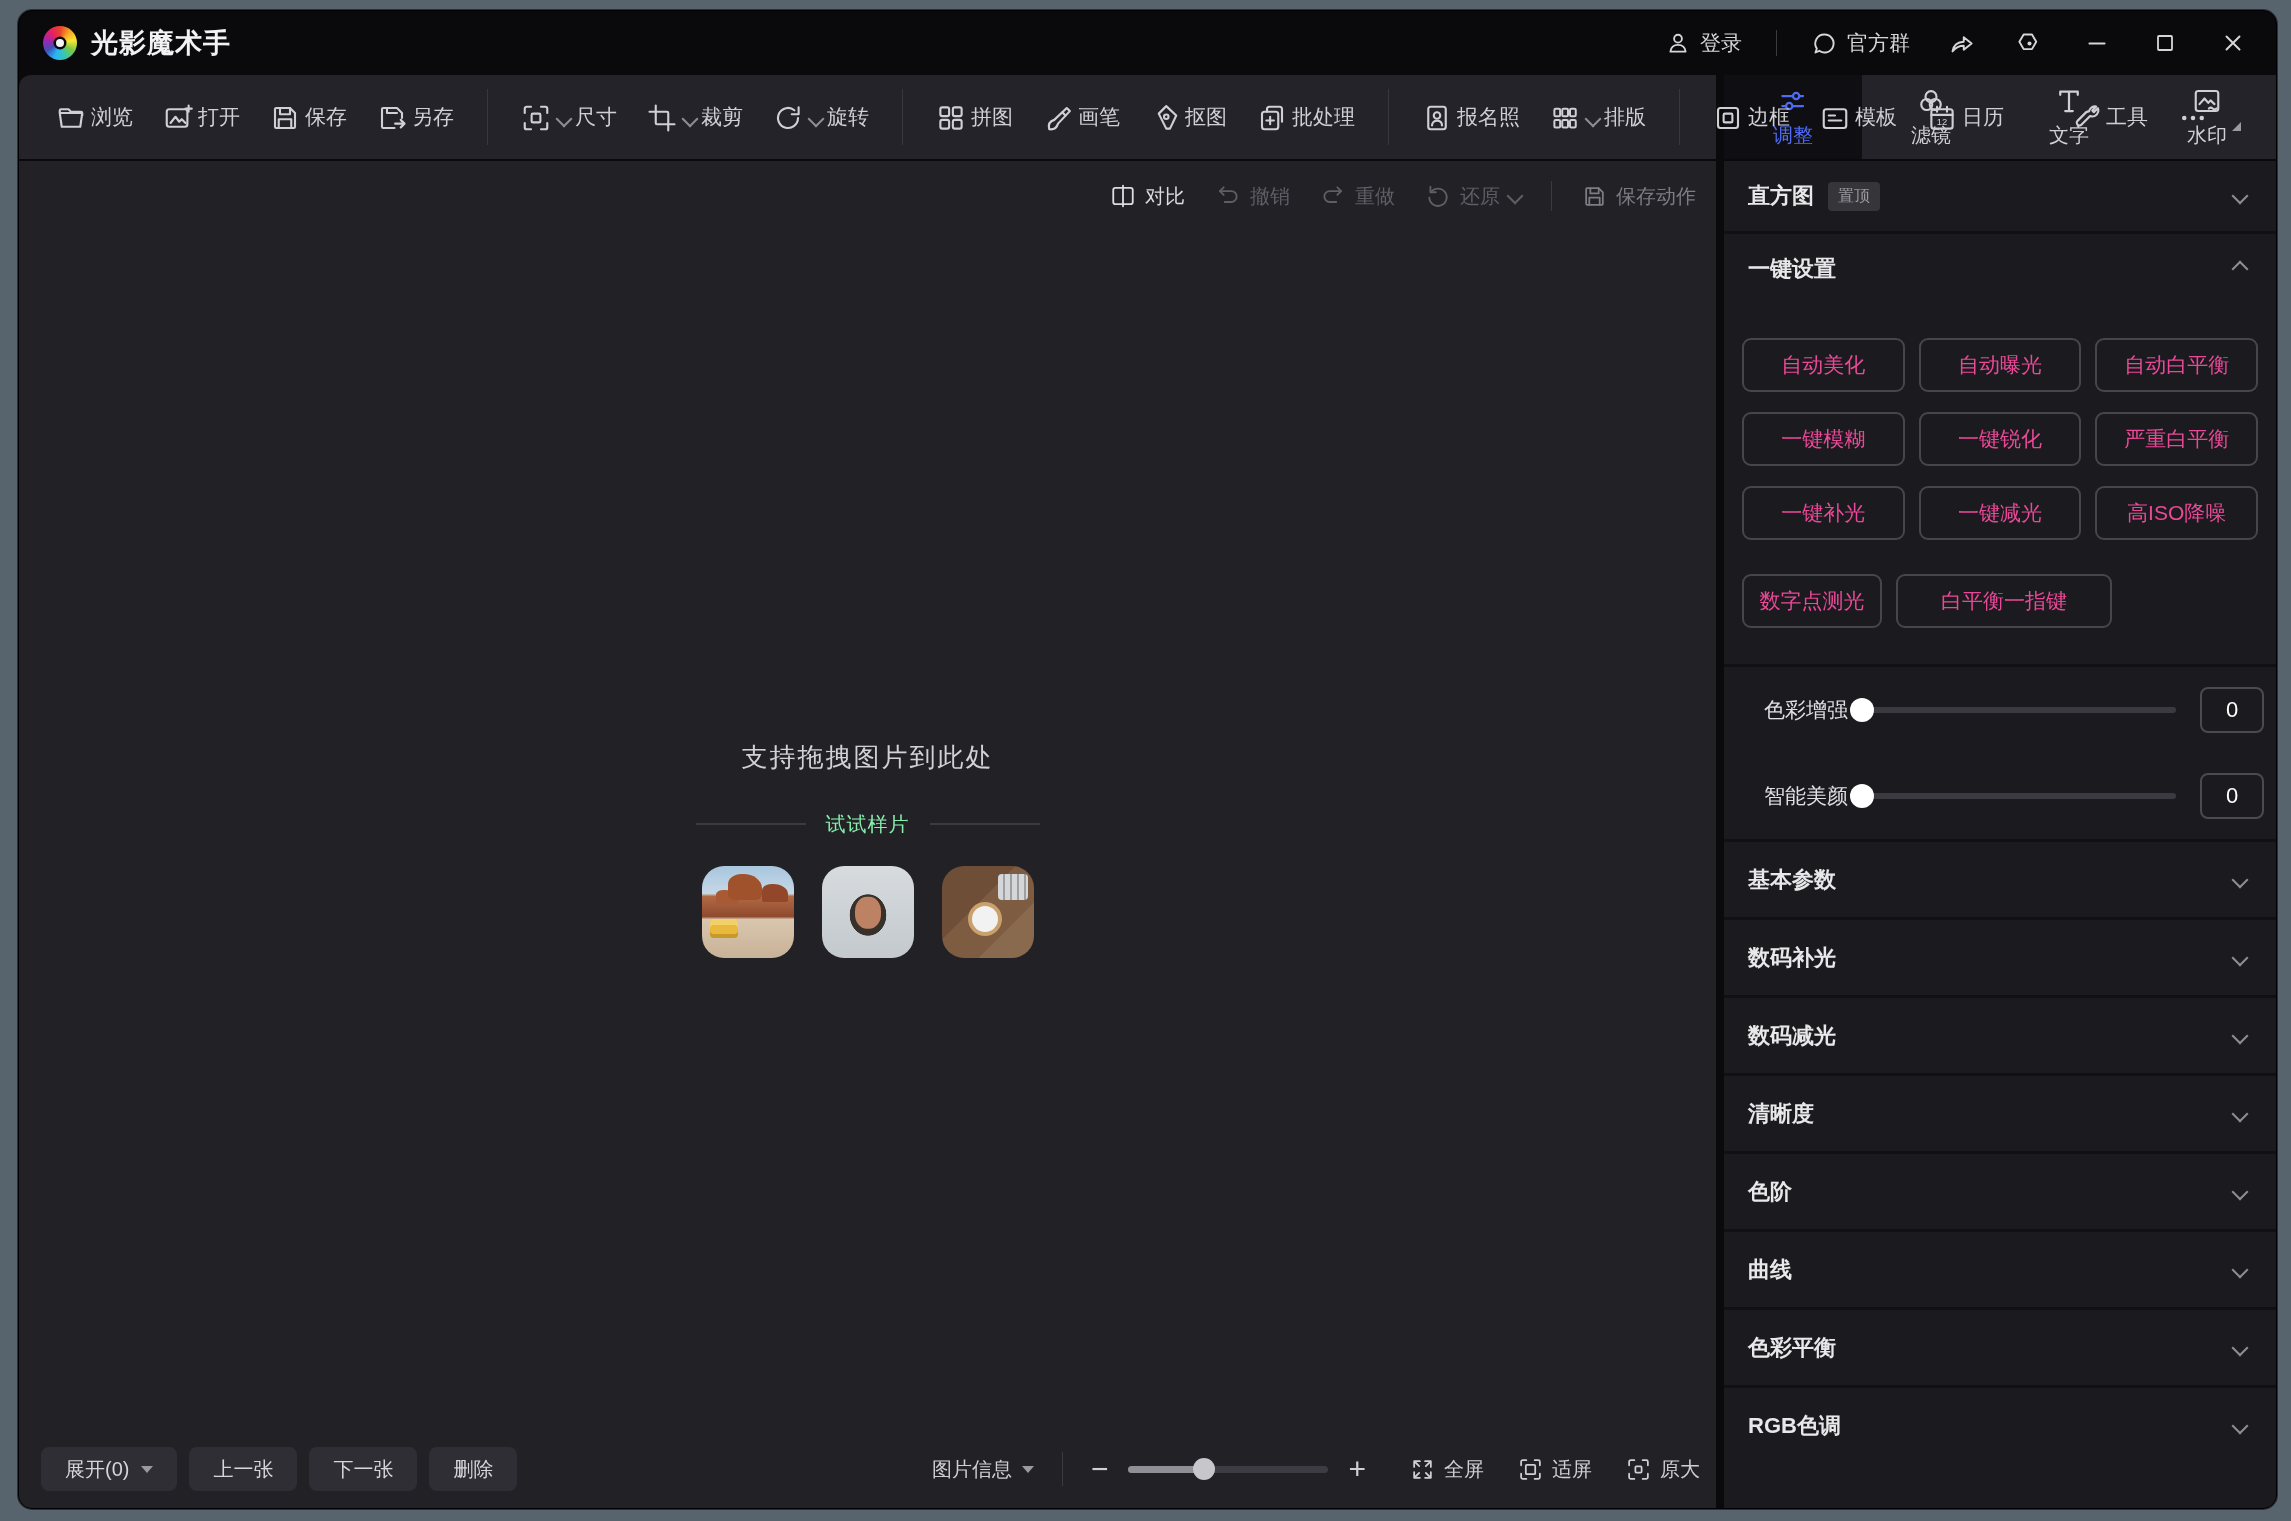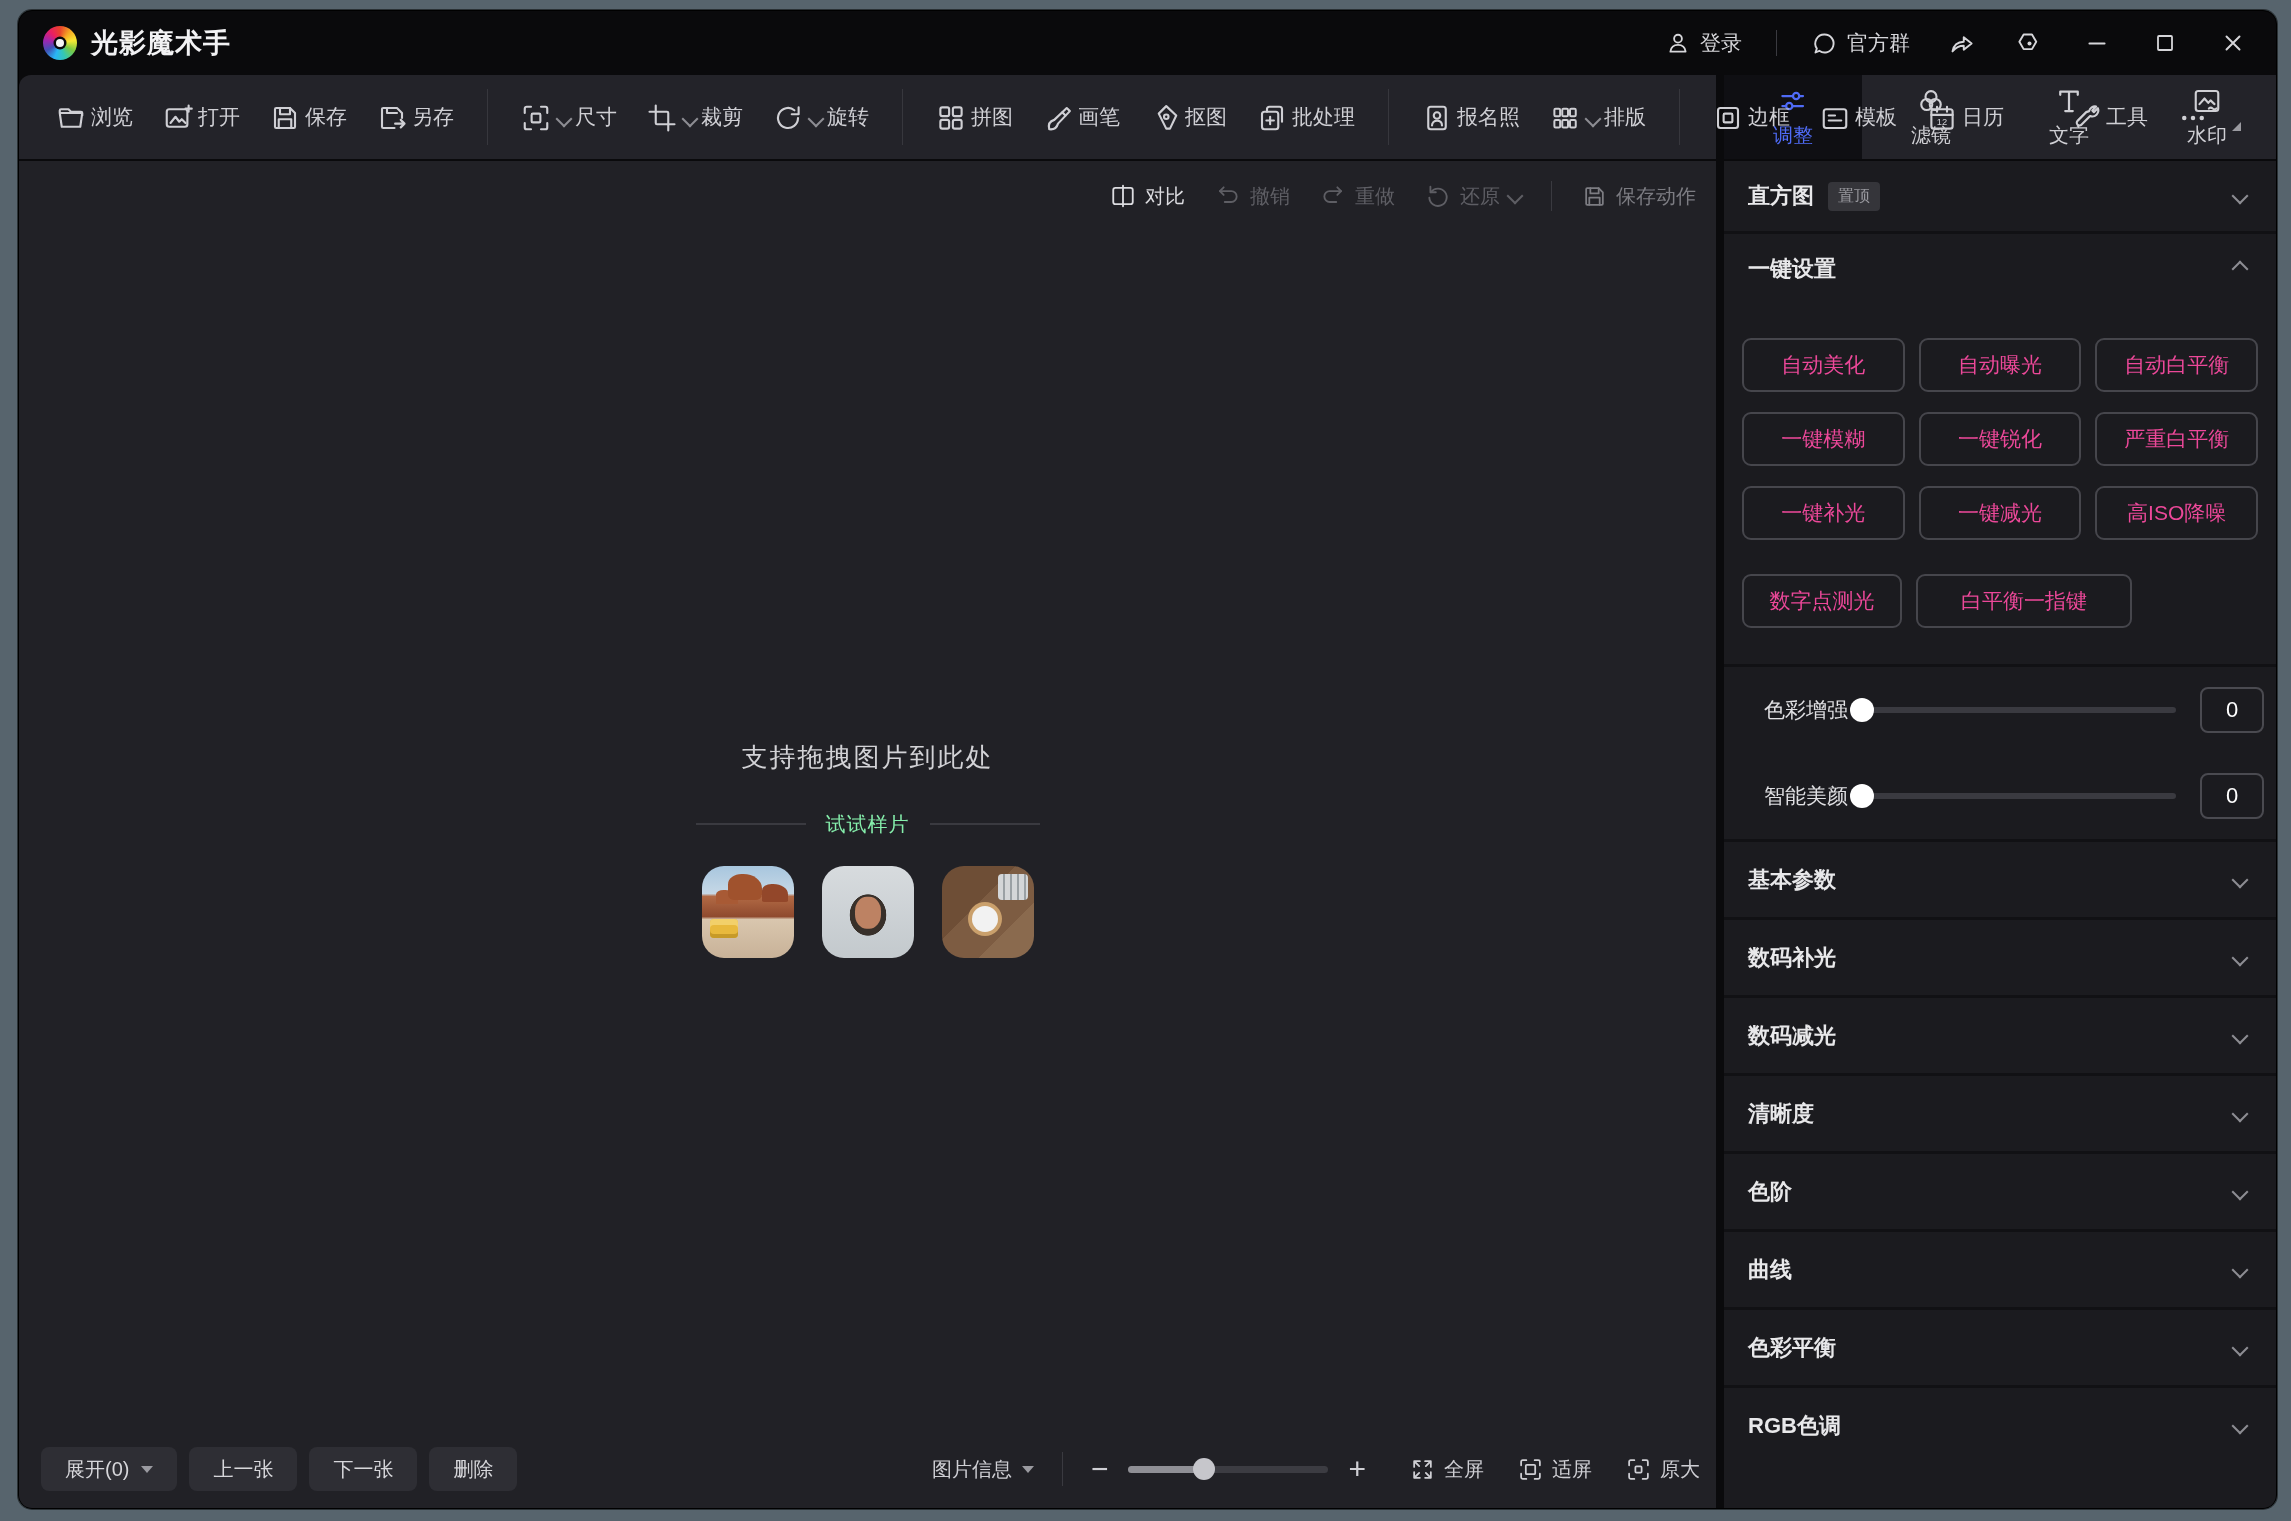--- a/index.html
+++ b/index.html
@@ -115,21 +115,21 @@
   .sec-title{color:#e8e8ea;font-size:22px;font-weight:600;}
   .badge{margin-left:14px;background:#35353a;color:#98989e;font-size:16px;padding:4px 10px;border-radius:4px;}
   .sec-head .chv{margin-left:auto;}
   .ai-tag{margin-left:14px;color:#76767c;font-size:19px;}
   .help-dot{margin-left:10px;width:20px;height:20px;border:2px solid #76767c;border-radius:50%;color:#76767c;
     font-size:13px;display:flex;align-items:center;justify-content:center;font-weight:bold;}
   .btn-grid{padding:34px 18px 0 18px;display:grid;grid-template-columns:repeat(3,1fr);gap:20px 14px;}
   .pbtn{height:54px;background:transparent;border:2px solid #46464c;border-radius:9px;color:#ec4899;
     font-size:21px;font-family:inherit;display:flex;align-items:center;justify-content:center;white-space:nowrap;}
   .btn-row{padding:34px 18px 36px 18px;display:flex;gap:14px;}
-  .btn-row .pbtn.w1{width:160px;}
+  .btn-row .pbtn.w1{width:140px;}
   .btn-row .pbtn.w2{width:216px;}
   .ai-head{height:60px;border-bottom:2px solid #111114;}
   .srow{height:86px;display:flex;align-items:center;padding:0 12px;text-align:right;}
   .slabel{width:112px;color:#e0e0e3;font-size:21px;flex:0 0 auto;}
   .strack{flex:1;height:6px;background:#3a3a40;border-radius:3px;position:relative;margin:0 8px;}
   .shandle{position:absolute;left:0;top:50%;transform:translate(-25%,-50%);width:24px;height:24px;
     border-radius:50%;background:#fff;}
   .sval{width:60px;height:42px;border:2px solid #4a4a50;border-radius:8px;color:#fff;font-size:22px;
     display:flex;align-items:center;justify-content:center;margin-left:16px;flex:0 0 auto;}
   .sec.simple .sec-head{height:75px;}

